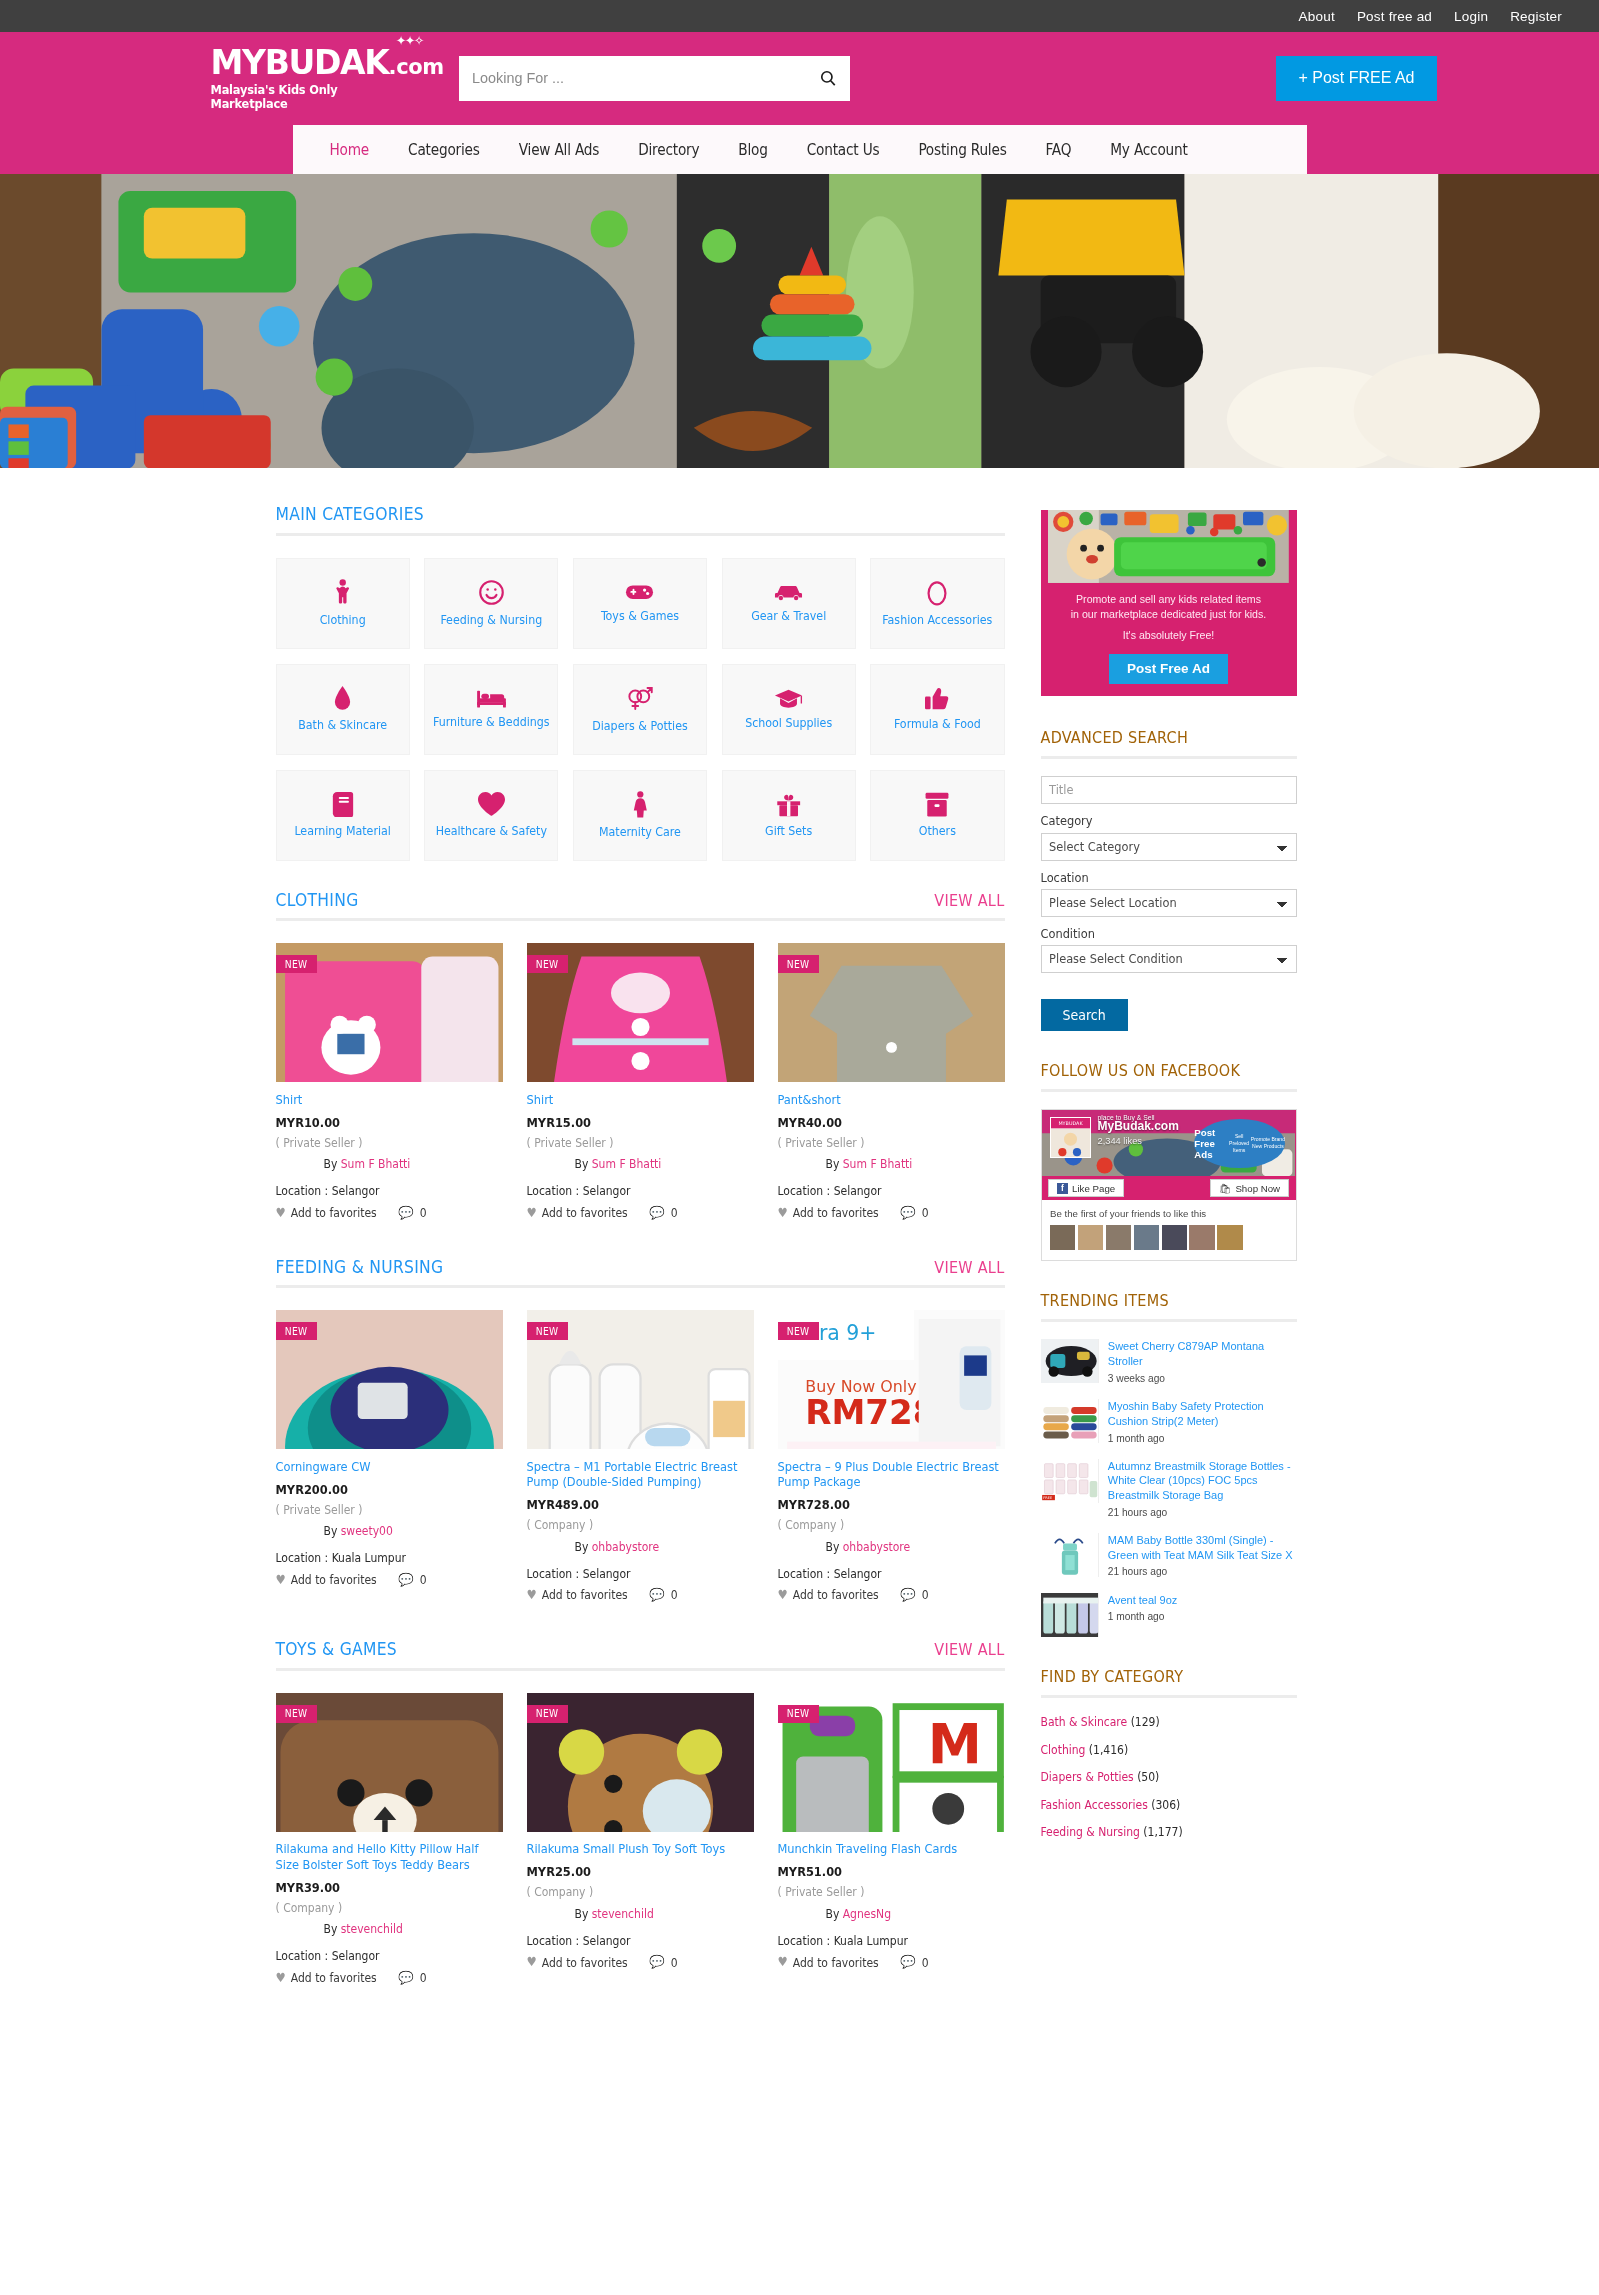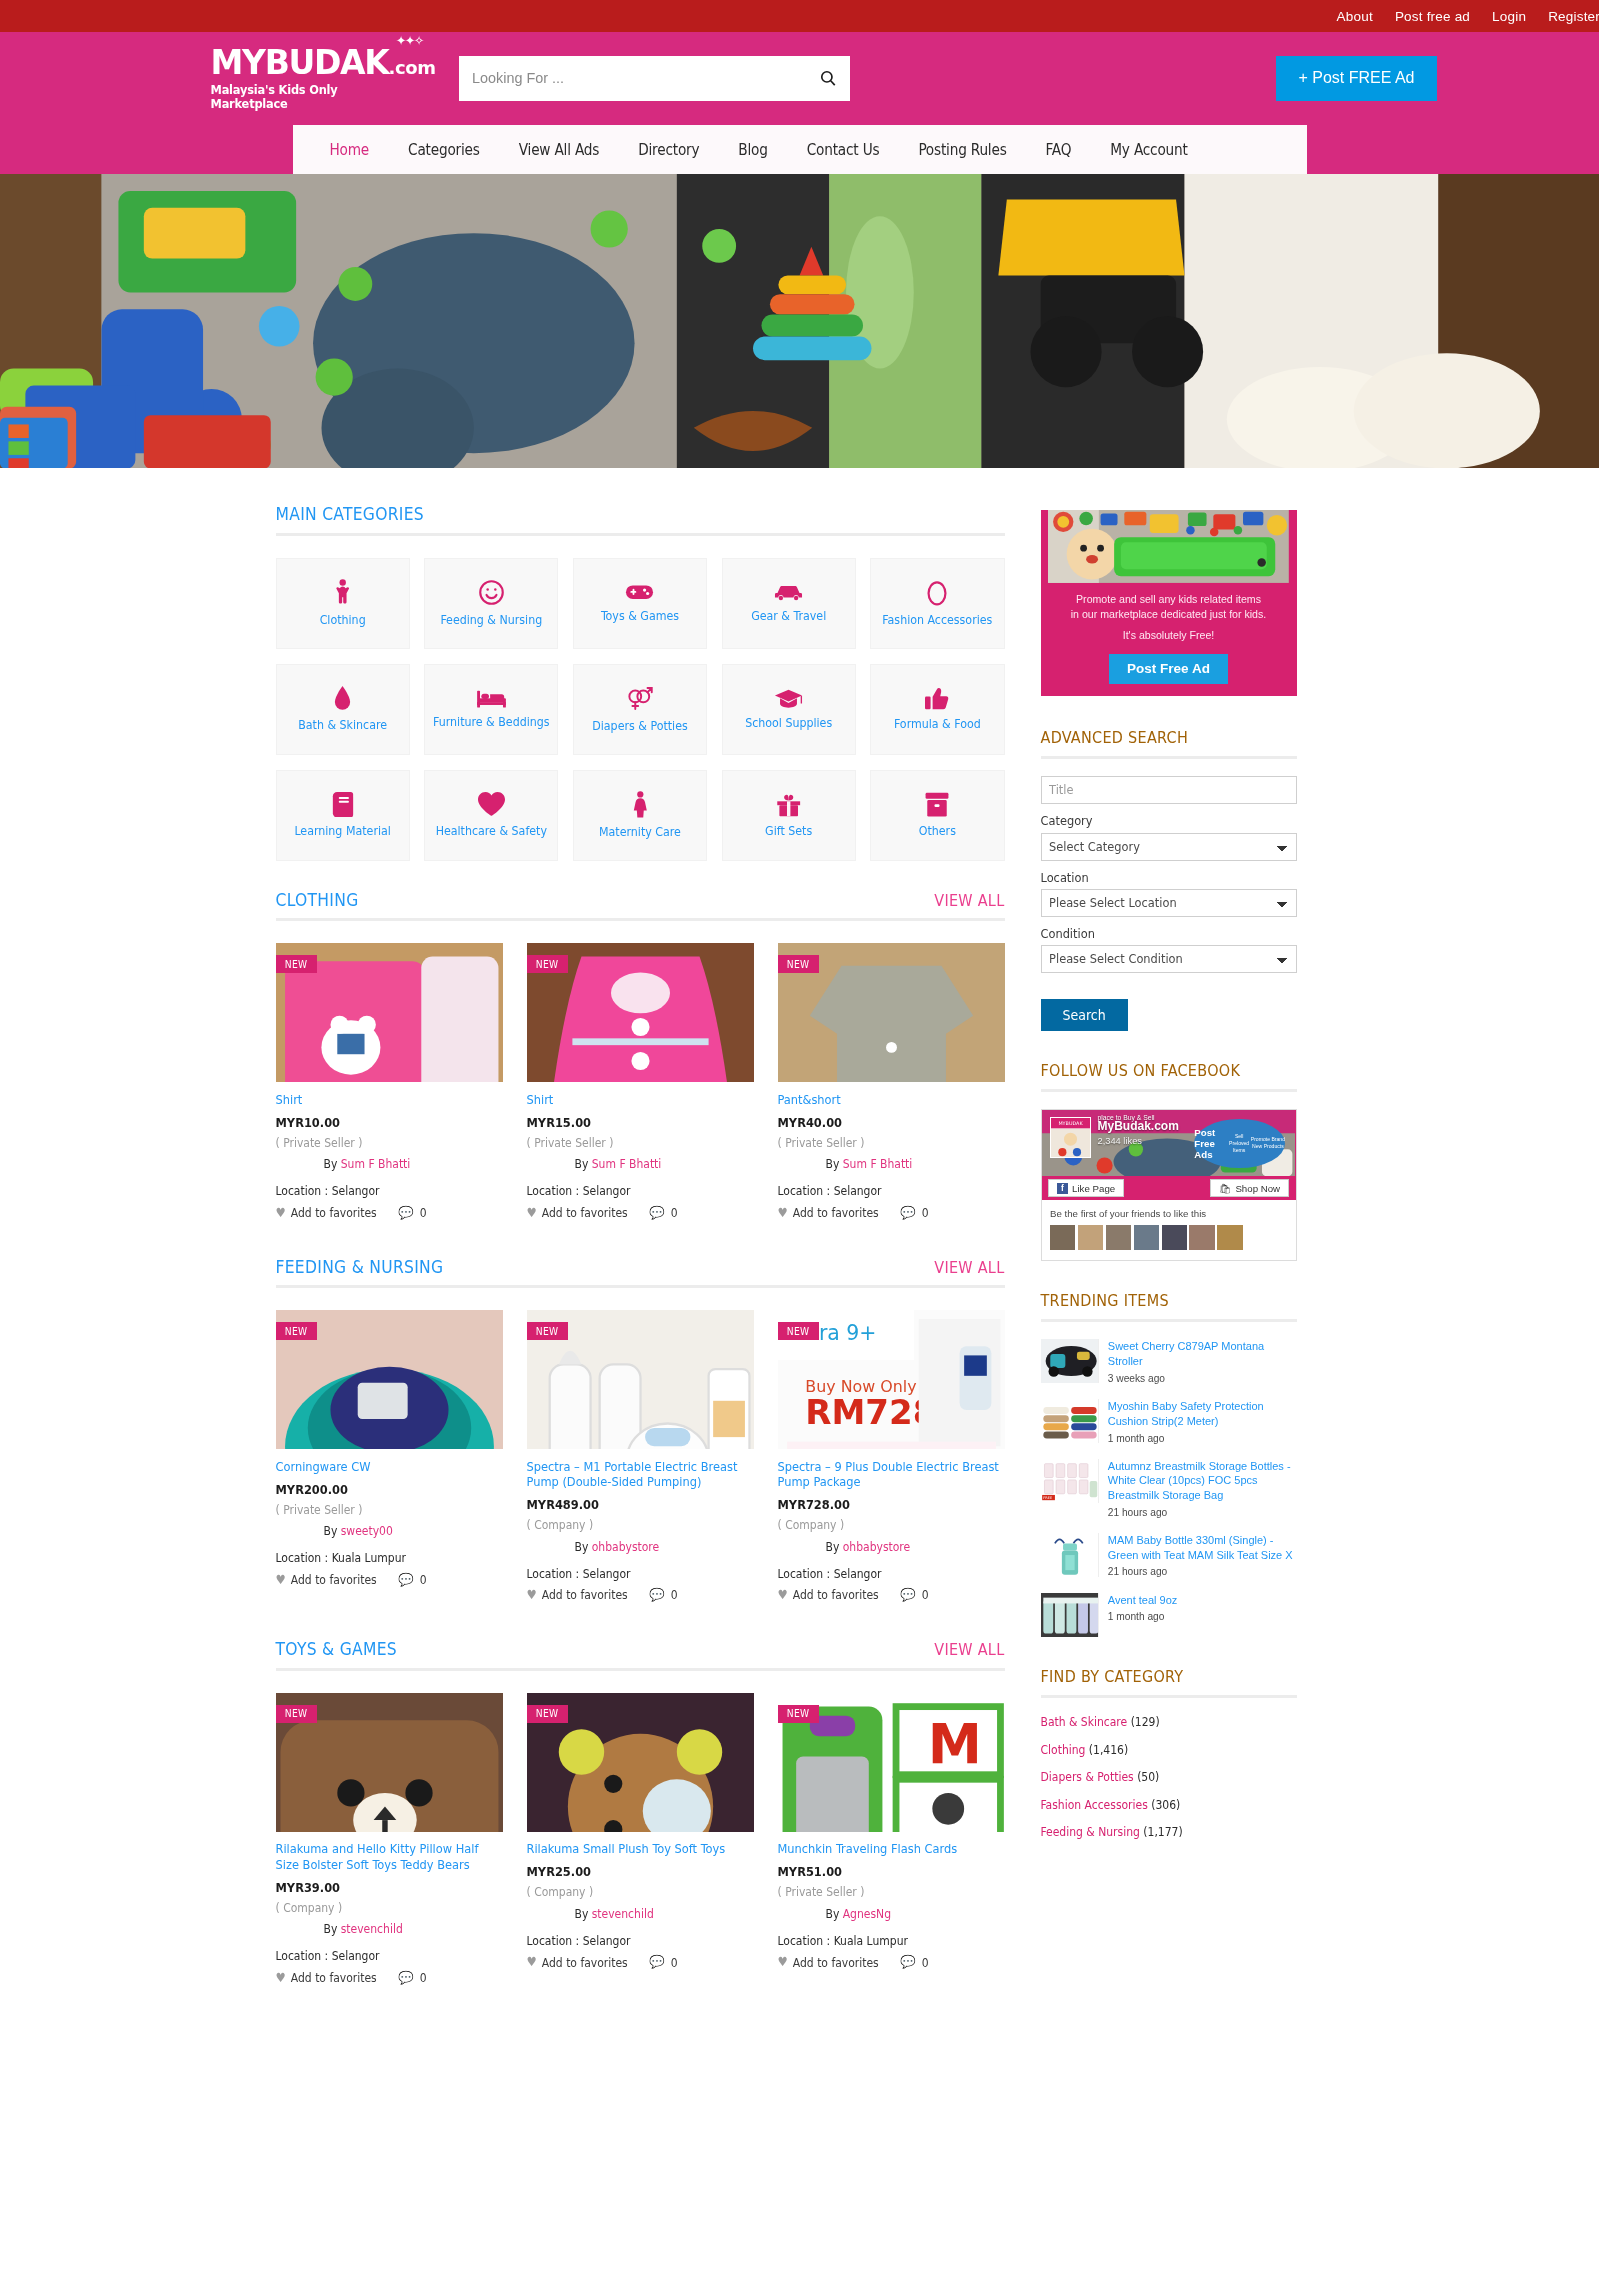--- a/index.html
+++ b/index.html
@@ -6,25 +6,26 @@
   html, body {
     width: 1600px;
     font-family: "Liberation Sans", sans-serif;
     background: #ffffff;
     color: #333;
   }
   body { width: 1600px; overflow-x: hidden; }
 
   
   .topbar {
-    background: #b91c1c;
+    background: #404040;
     height: 32px;
     display: flex;
     align-items: center;
     justify-content: flex-end;
+    padding-right: 38px;
     gap: 22px;
   }
   .topbar a {
     color: #ffffff;
     font-size: 13.5px;
     text-decoration: none;
     letter-spacing: 0.2px;
   }
 
   
@@ -45,21 +46,21 @@
   .logo-wrap { width: 254px; padding-left: 47px; }
   .logo-main {
     font-family: "DejaVu Sans", sans-serif;
     font-weight: 900;
     font-size: 33px;
     color: #ffffff;
     letter-spacing: -1.3px;
     line-height: 1;
     position: relative;
   }
-  .logo-main .dotcom { font-size: 18px; letter-spacing: -0.4px; }
+  .logo-main .dotcom { font-size: 21px; letter-spacing: -0.4px; }
   .logo-stars {
     position: absolute;
     right: -5.1px; top: -11px;
     color: #fff; font-size: 12.7px; letter-spacing: -1.7px;
   }
   .logo-tag {
     font-family: "DejaVu Sans", sans-serif;
     font-weight: bold;
     font-size: 11.4px;
     color: #ffffff;

